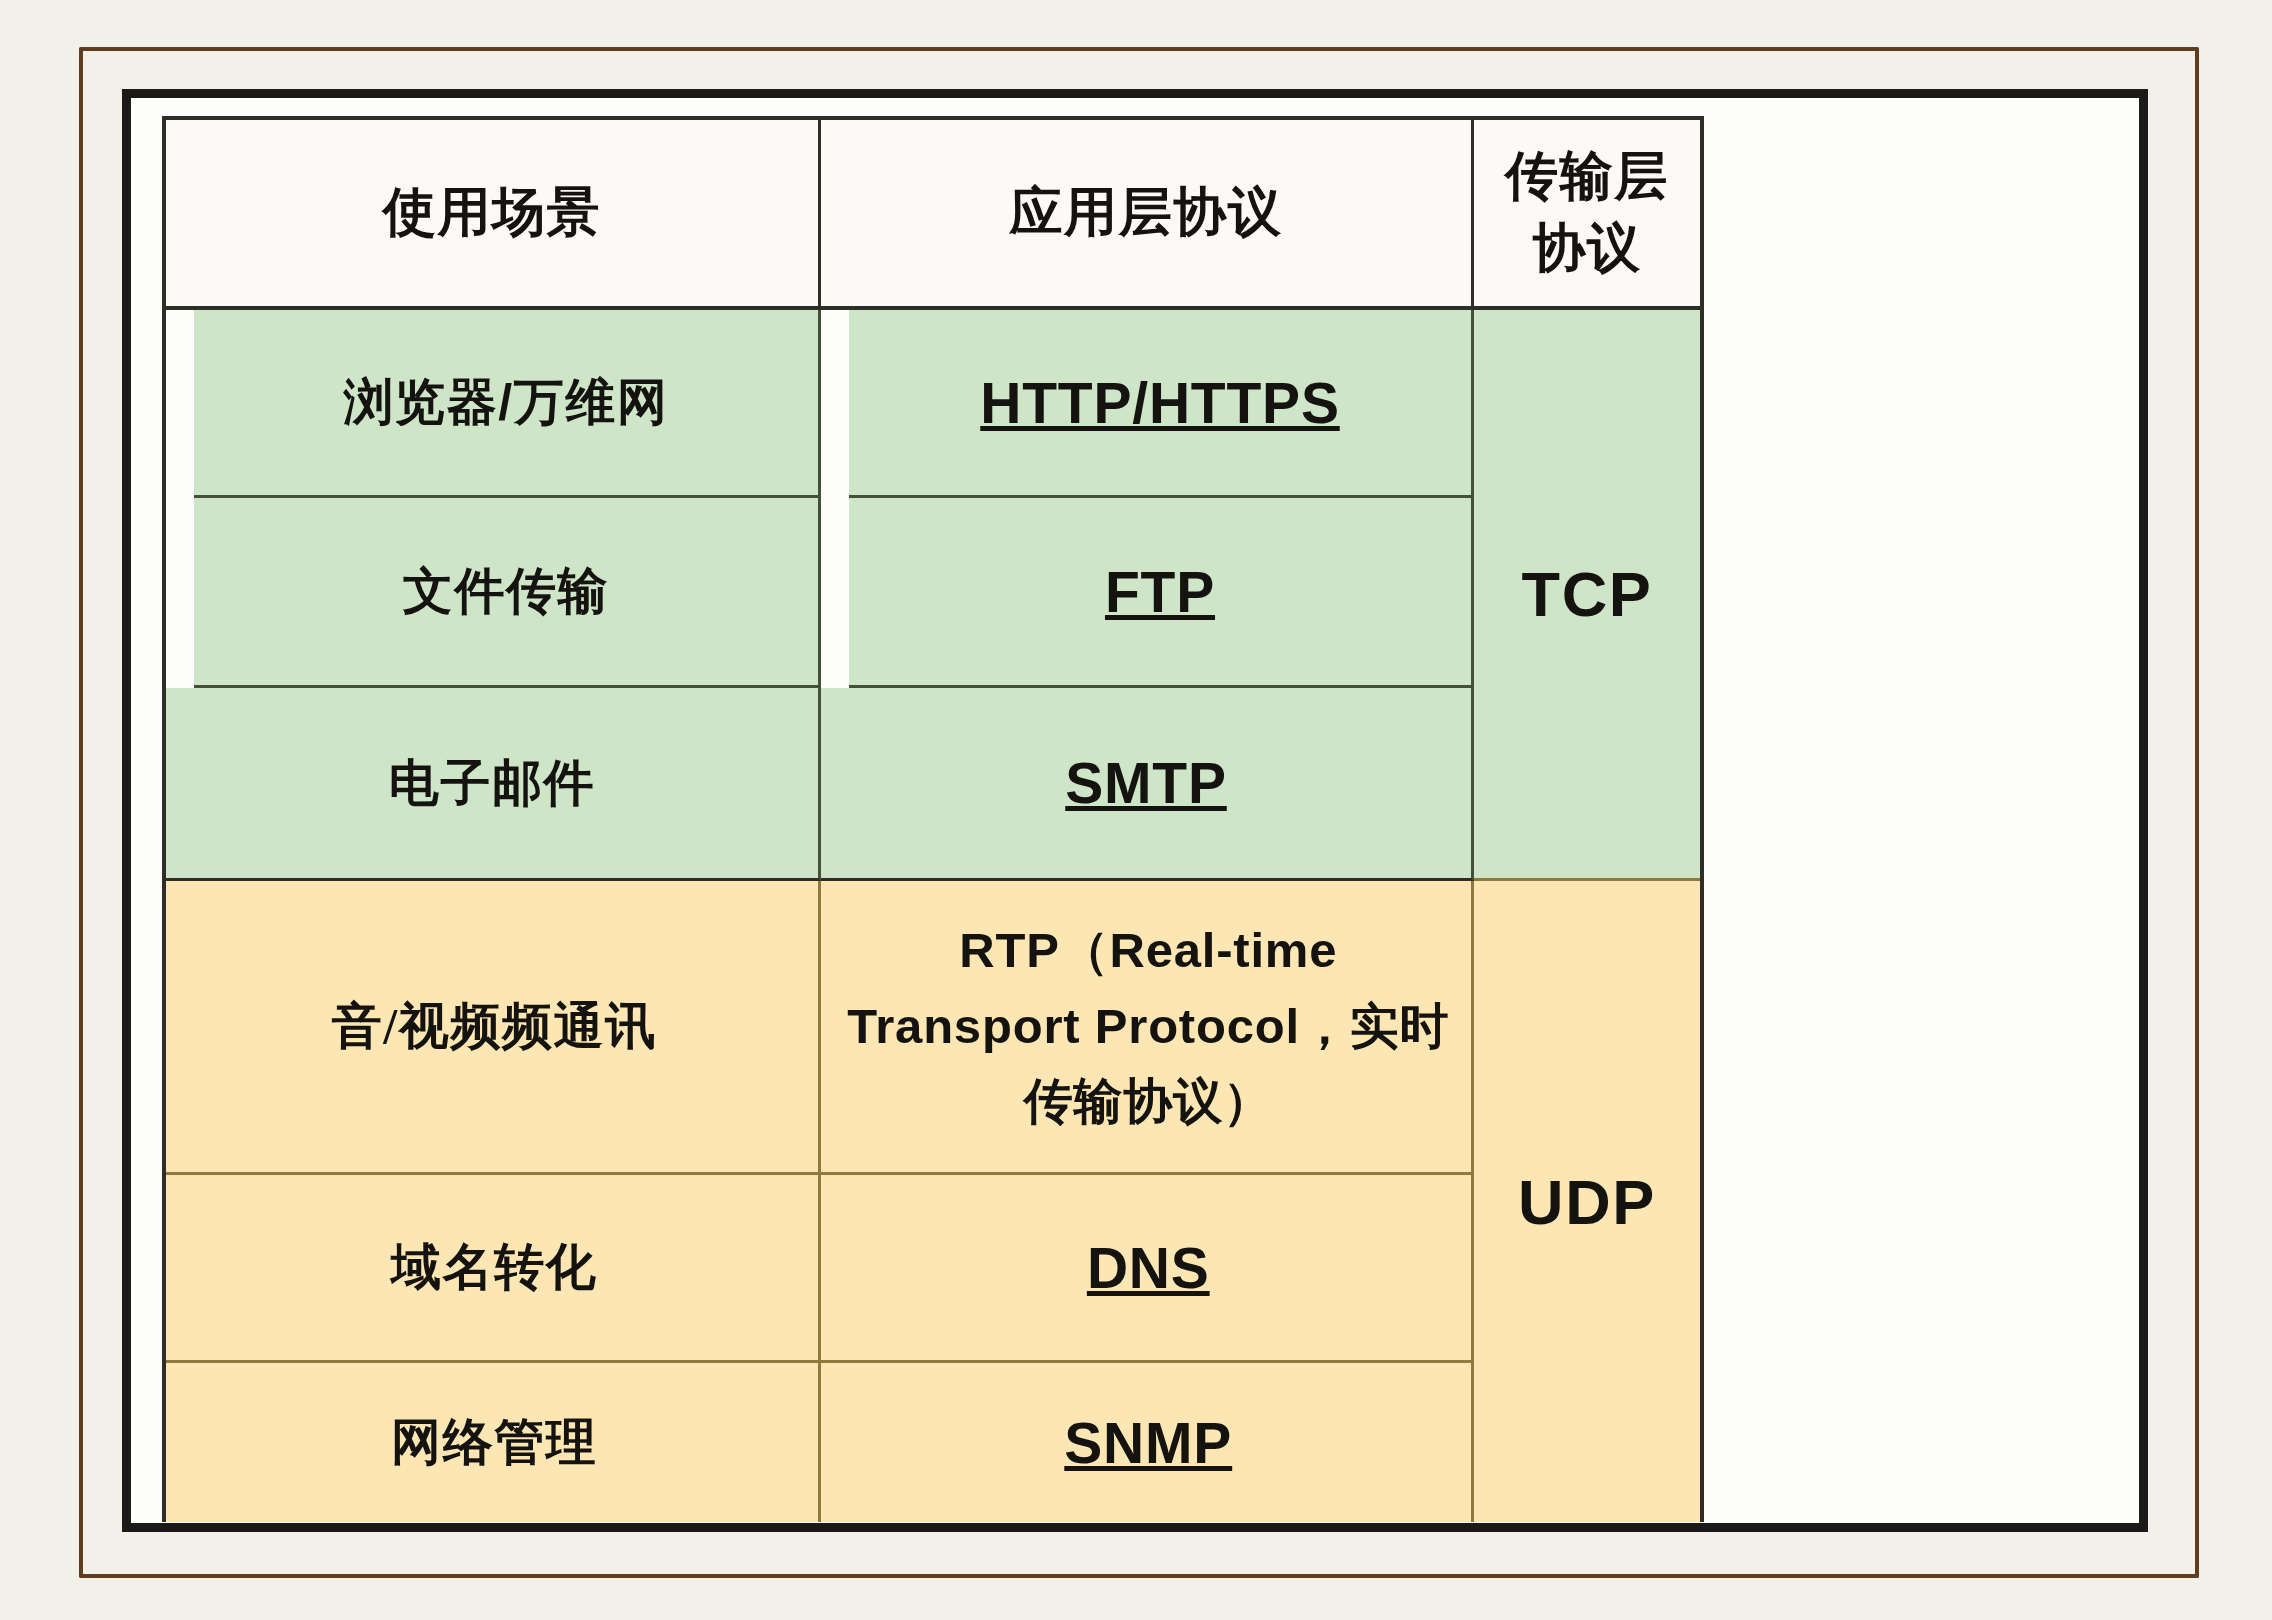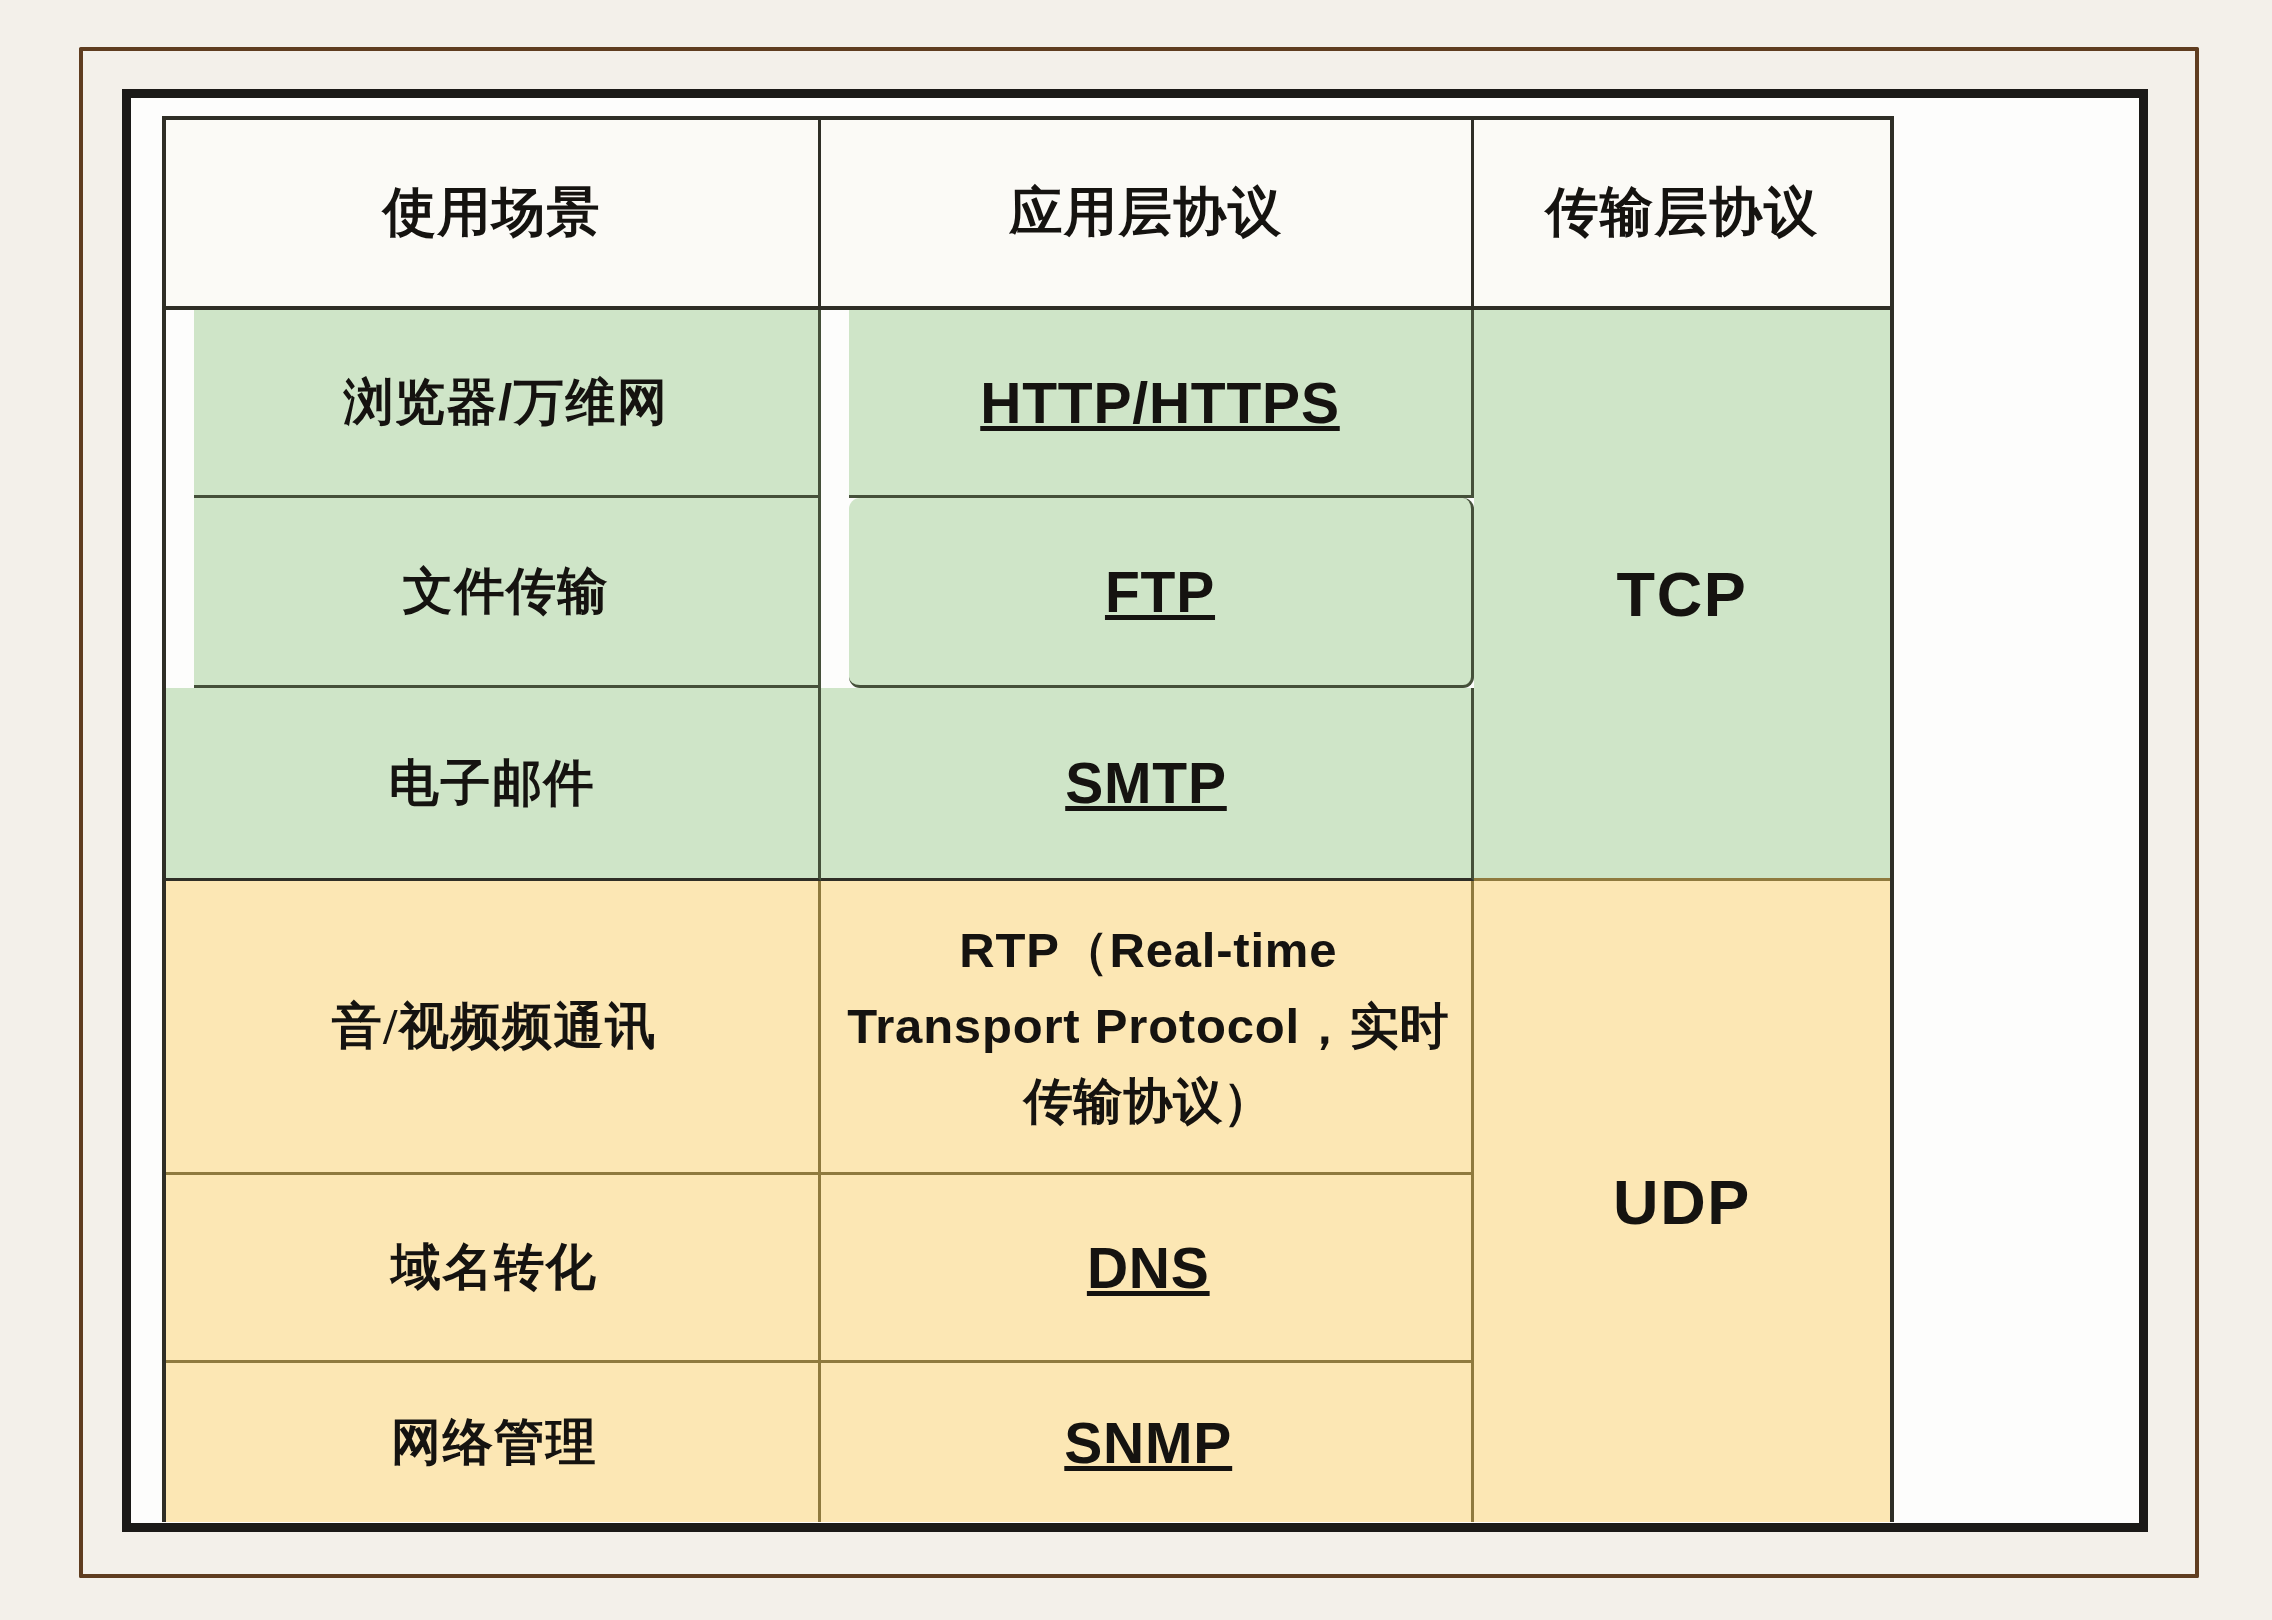--- a/index.html
+++ b/index.html
@@ -28,21 +28,21 @@
     position:absolute;left:79px;top:47px;width:2120px;height:1531px;
     border:4.9px solid var(--frame-brown);
     border-radius:1.6px;
   }
   .black-frame{
     position:absolute;left:122px;top:89px;width:2026px;height:1443px;
     border:9.7px solid var(--frame-black);
     background:var(--gap-white);
   }
   .proto-table{
-    position:absolute;left:162px;top:116px;width:1732px;height:1406px;
+    position:absolute;left:162px;top:116px;width:1542px;height:1406px;
     border:4px solid var(--line-dark);
     border-bottom:none;
     background:var(--gap-white);
     overflow:hidden;
     display:grid;
     grid-template-columns:655px 653px 1fr;
     grid-template-rows:190px 188px 190px 193px 294px 188px 1fr;
   }
   .cell{
     display:flex;align-items:center;justify-content:center;
@@ -83,21 +83,21 @@
   <div class="cell hcell vr-dark" style="grid-column:1;grid-row:1;">使用场景</div>
   <div class="cell hcell vr-dark" style="grid-column:2;grid-row:1;">应用层协议</div>
   <div class="cell hcell" style="grid-column:3;grid-row:1;">传输层协议</div>
 
   <div class="cell green transport tcp-cell hb-gold">TCP</div>
 
   <div class="cell green cn vr-green hb-green" style="grid-column:1;grid-row:2;">浏览器/万维网</div>
   <div class="cell green latin vr-green hb-green" style="grid-column:2;grid-row:2;">HTTP/HTTPS</div>
 
   <div class="cell green cn vr-green hb-green" style="grid-column:1;grid-row:3;">文件传输</div>
-  <div class="cell green latin vr-green hb-green" style="grid-column:2;grid-row:3;border-radius:11px;">FTP</div>
+  <div class="cell green latin vr-green hb-green" style="grid-column:2;grid-row:3;">FTP</div>
 
   <div class="cell green cn vr-green hb-dark" style="grid-column:1;grid-row:4;">电子邮件</div>
   <div class="cell green latin vr-green hb-dark" style="grid-column:2;grid-row:4;">SMTP</div>
 
   <div class="cell yellow transport udp-cell">UDP</div>
 
   <div class="cell yellow cn vr-gold hb-gold" style="grid-column:1;grid-row:5;font-family:Liberation Serif, serif;">音/视频频通讯</div>
   <div class="cell yellow rtp vr-gold hb-gold" style="grid-column:2;grid-row:5;">RTP（Real-time
 Transport Protocol，实时
 传输协议）</div>

